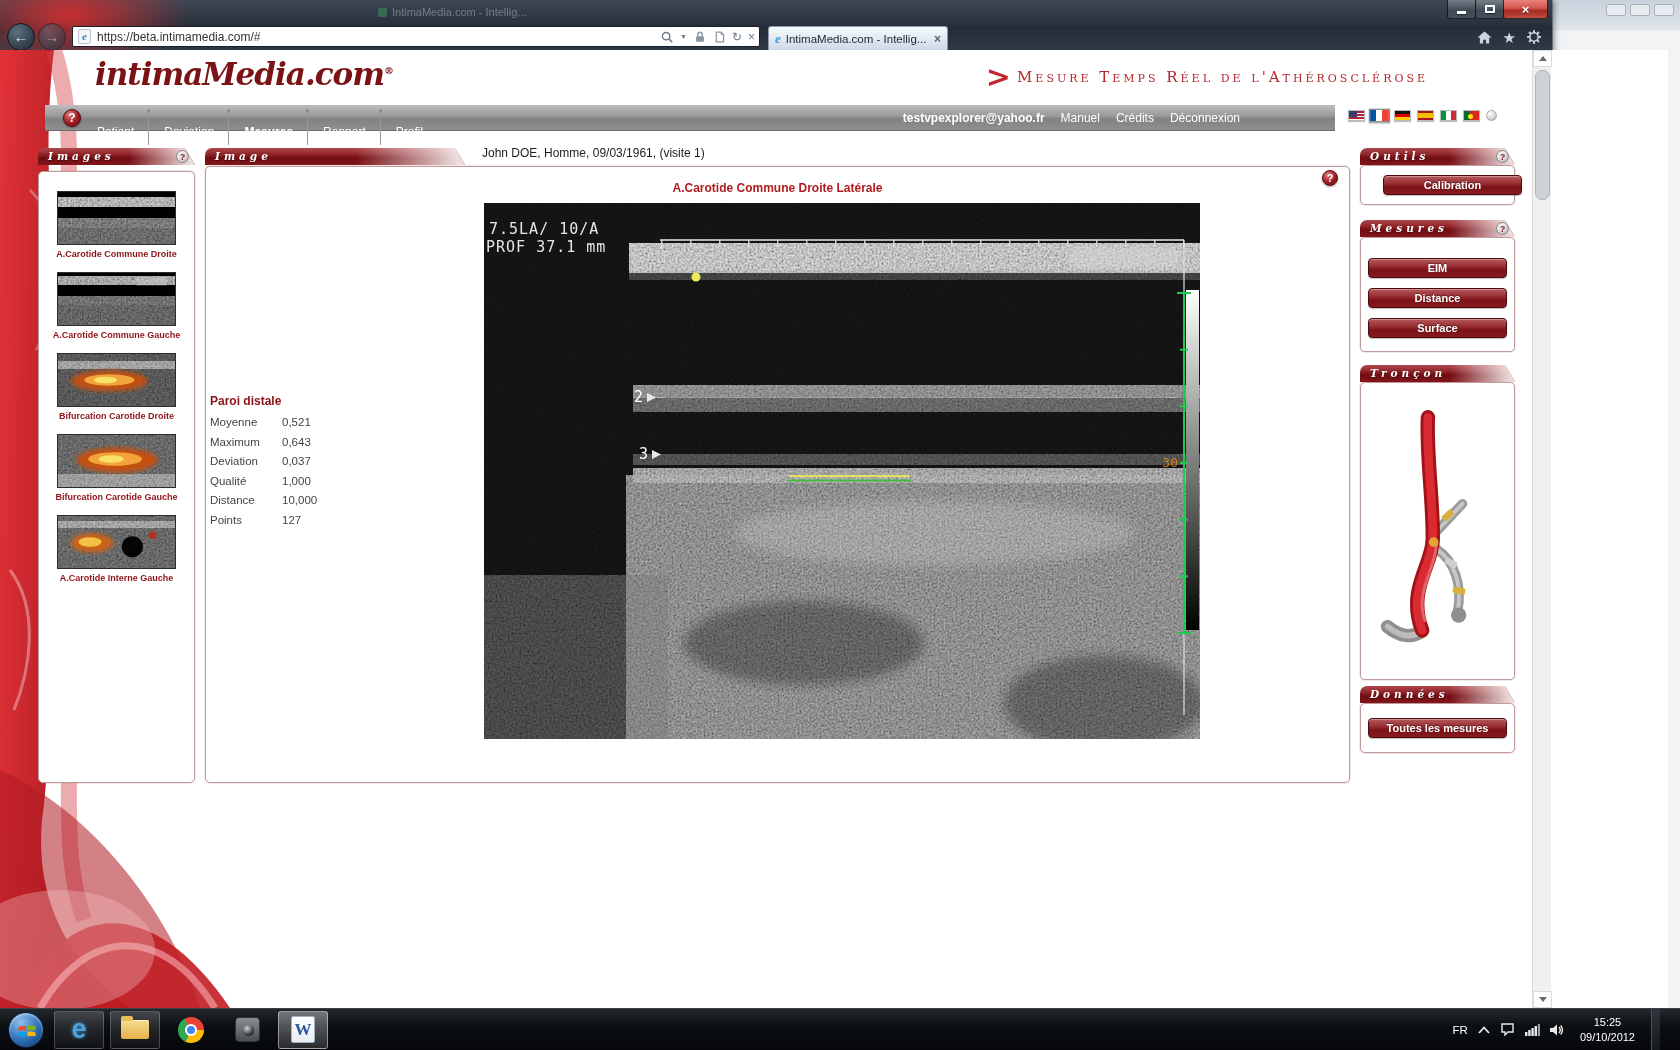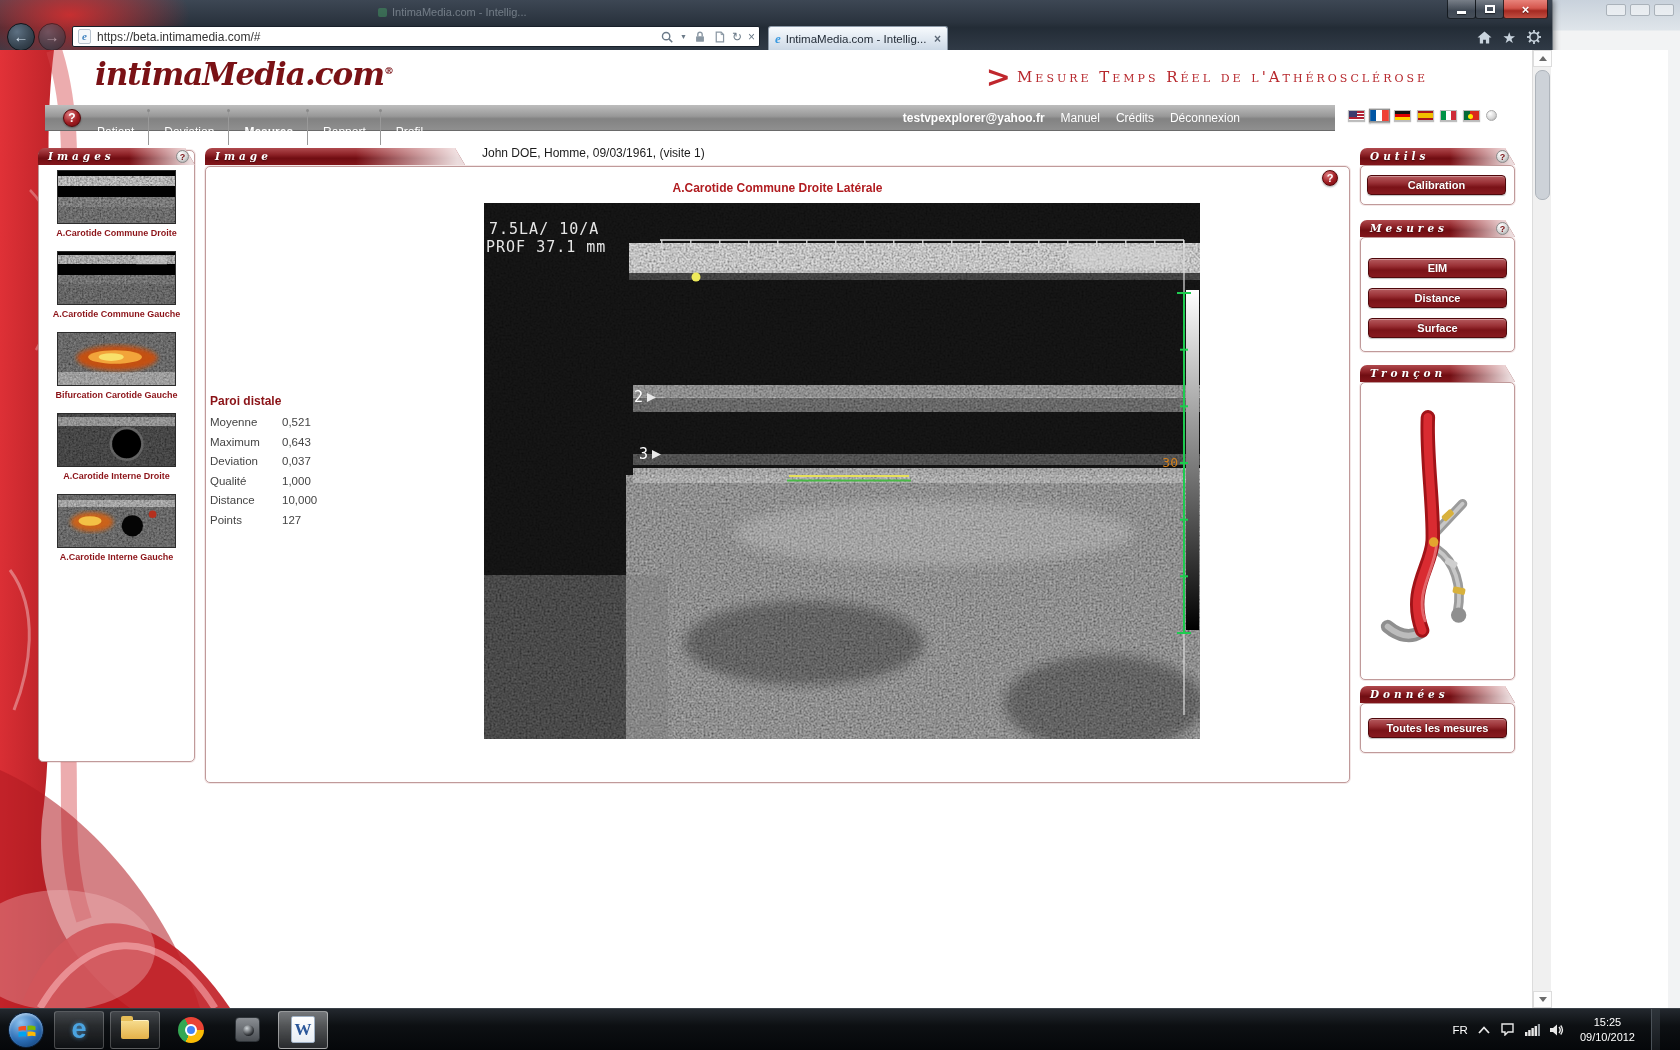--- a/index.html
+++ b/index.html
@@ -370,21 +370,21 @@
         <span class="flag f-es"></span>
         <span class="flag f-it"></span>
         <span class="flag f-pt"></span>
         <span class="lang-dot"></span>
       </div>
 
       <div class="ribbon" style="left:38px; top:98px; width:157px;">
         <span class="ribbon-text">Images</span>
         <span class="sphere-silver">?</span>
       </div>
-      <div class="panel-box" style="left:38px; top:100px; width:157px; height:612px;">
+      <div class="panel-box" style="left:38px; top:121px; width:157px; height:612px;">
         <div id="thumb-list">
           <figure class="thumb">
             <svg class="thumb-img" viewBox="0 0 119 54">
               <rect width="119" height="54" fill="#010101"></rect>
               <rect x="4" y="6" width="112" height="9" filter="url(#spB)" opacity=".8"></rect>
               <rect x="4" y="28" width="112" height="8" filter="url(#spM)" opacity=".7"></rect>
               <rect x="0" y="39" width="119" height="15" filter="url(#spD)" opacity=".85"></rect>
             </svg>
             <figcaption class="thumb-cap">A.Carotide Commune Droite</figcaption>
           </figure>
@@ -394,37 +394,38 @@
               <rect x="4" y="4" width="112" height="8" filter="url(#spB)" opacity=".75"></rect>
               <rect x="80" y="4" width="32" height="9" fill="#cfcfcf" opacity=".4"></rect>
               <rect x="4" y="25" width="112" height="7" filter="url(#spM)" opacity=".65"></rect>
               <rect x="0" y="35" width="119" height="19" filter="url(#spD)" opacity=".8"></rect>
             </svg>
             <figcaption class="thumb-cap">A.Carotide Commune Gauche</figcaption>
           </figure>
           <figure class="thumb">
             <svg class="thumb-img" viewBox="0 0 119 54">
               <rect width="119" height="54" fill="#010101"></rect>
+              <rect x="0" y="0" width="119" height="54" filter="url(#spD)" opacity=".7"></rect>
+              <rect x="4" y="8" width="112" height="7" filter="url(#spB)" opacity=".55"></rect>
+              <ellipse cx="52" cy="28" rx="40" ry="11" fill="#c94f10" opacity=".9" filter="url(#blur2)"></ellipse>
+              <ellipse cx="52" cy="27" rx="26" ry="6" fill="#f2a43a"></ellipse>
+              <ellipse cx="48" cy="27" rx="12" ry="3.5" fill="#f8e06a"></ellipse>
+            </svg>
+            <figcaption class="thumb-cap">Bifurcation Carotide Droite</figcaption>
+          </figure>
+          <figure class="thumb">
+            <svg class="thumb-img" viewBox="0 0 119 54">
+              <rect width="119" height="54" fill="#010101"></rect>
               <rect x="0" y="0" width="119" height="54" filter="url(#spM)" opacity=".6"></rect>
               <ellipse cx="60" cy="26" rx="42" ry="13" fill="#c94f10" opacity=".95" filter="url(#blur2)"></ellipse>
               <ellipse cx="58" cy="25" rx="28" ry="7" fill="#f2a43a"></ellipse>
               <ellipse cx="54" cy="25" rx="13" ry="4" fill="#f8e06a"></ellipse>
               <rect x="0" y="42" width="119" height="12" filter="url(#spB)" opacity=".45"></rect>
             </svg>
             <figcaption class="thumb-cap">Bifurcation Carotide Gauche</figcaption>
-          </figure>
-          <figure class="thumb">
-            <svg class="thumb-img" viewBox="0 0 119 54">
-              <rect width="119" height="54" fill="#010101"></rect>
-              <rect x="0" y="0" width="119" height="54" filter="url(#spD)" opacity=".55"></rect>
-              <rect x="4" y="4" width="112" height="8" filter="url(#spB)" opacity=".5"></rect>
-              <circle cx="70" cy="31" r="16.5" fill="none" stroke="#777" stroke-width="2.5" opacity=".6"></circle>
-              <circle cx="70" cy="31" r="15" fill="#000"></circle>
-            </svg>
-            <figcaption class="thumb-cap">A.Carotide Interne Droite</figcaption>
           </figure>
           <figure class="thumb">
             <svg class="thumb-img" viewBox="0 0 119 54">
               <rect width="119" height="54" fill="#010101"></rect>
               <rect x="0" y="0" width="119" height="54" filter="url(#spM)" opacity=".6"></rect>
               <rect x="4" y="6" width="112" height="6" filter="url(#spB)" opacity=".5"></rect>
               <ellipse cx="34" cy="28" rx="22" ry="10" fill="#d06214" opacity=".95" filter="url(#blur2)"></ellipse>
               <ellipse cx="32" cy="27" rx="12" ry="5" fill="#f4c145"></ellipse>
               <circle cx="76" cy="32" r="11" fill="#050505"></circle>
               <circle cx="97" cy="20" r="4" fill="#b5301e"></circle>
@@ -525,21 +526,21 @@
             <line x1="303" y1="277.5" x2="427" y2="277.5" stroke="#49b946" stroke-width="2"></line>
           </g>
         </svg>
       </div>
 
       <div class="ribbon" style="left:1360px; top:98px; width:155px;">
         <span class="ribbon-text">Outils</span>
         <span class="sphere-silver">?</span>
       </div>
       <div class="panel-box" style="left:1360px; top:115px; width:155px; height:40px;">
-        <div class="btn" style="left:6px; top:9px;">Calibration</div>
+        <div class="btn" style="left:22px; top:9px;">Calibration</div>
       </div>
 
       <div class="ribbon" style="left:1360px; top:170px; width:155px;">
         <span class="ribbon-text">Mesures</span>
         <span class="sphere-silver">?</span>
       </div>
       <div class="panel-box" style="left:1360px; top:187px; width:155px; height:115px;">
         <div class="btn" style="left:7px; top:20px;">EIM</div>
         <div class="btn" style="left:7px; top:50px;">Distance</div>
         <div class="btn" style="left:7px; top:80px;">Surface</div>

